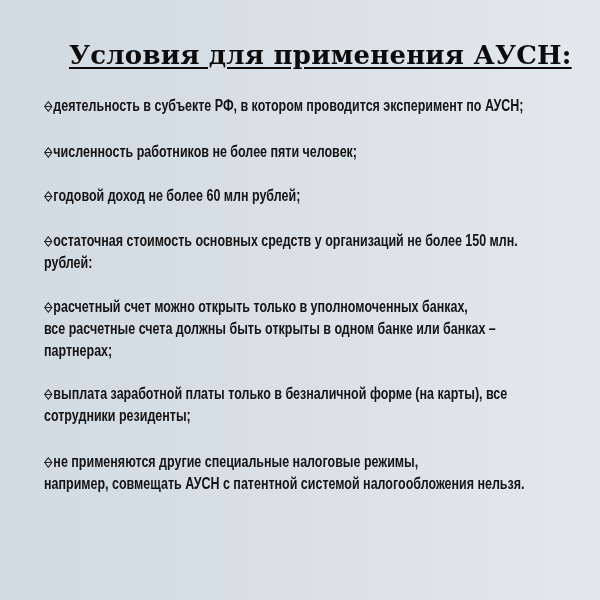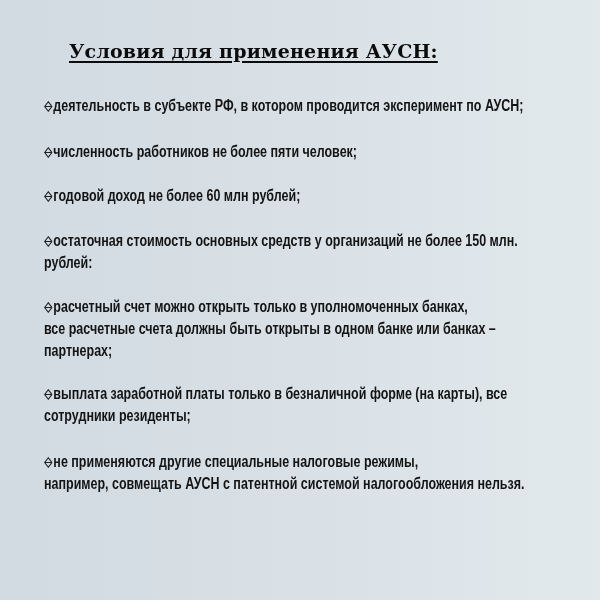--- a/index.html
+++ b/index.html
@@ -6,21 +6,21 @@
   body {
     width: 600px; height: 600px; overflow: hidden;
     background: linear-gradient(90deg, #d2dae2 0%, #d8e0e6 45%, #e1e9ec 100%);
     font-family: "Liberation Sans", sans-serif;
     color: #111;
     position: relative;
   }
   .title {
     position: absolute; left: 69px; top: 40px;
     font-family: "DejaVu Serif", serif;
-    font-weight: bold; font-size: 19px;
+    font-weight: bold; font-size: 26px;
     text-decoration: underline; text-underline-offset: 3px;
     text-decoration-thickness: 2px;
     color: #0c0c0c;
     letter-spacing: 0.2px;
     white-space: nowrap;
   }
   .item {
     position: absolute; left: 44px;
     font-size: 16px; line-height: 22px;
     font-weight: bold;

